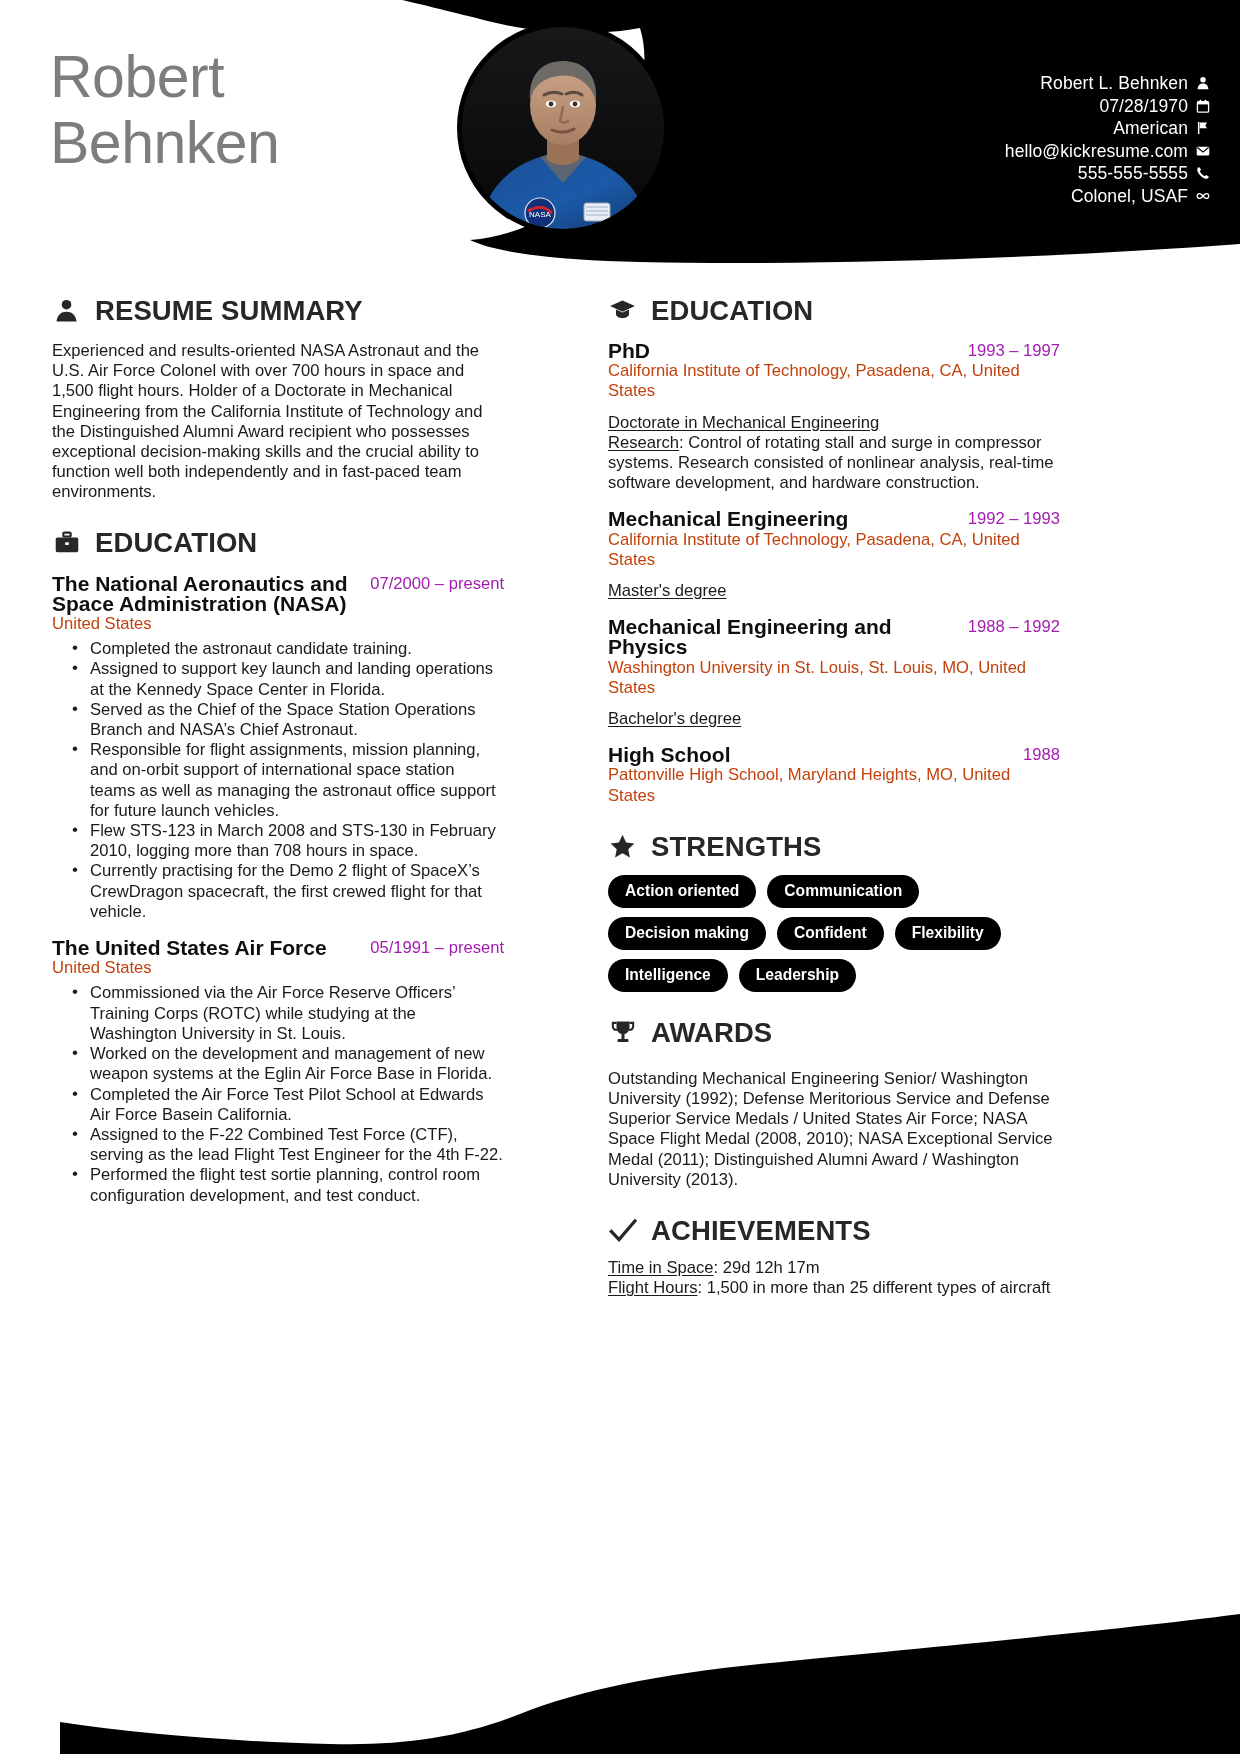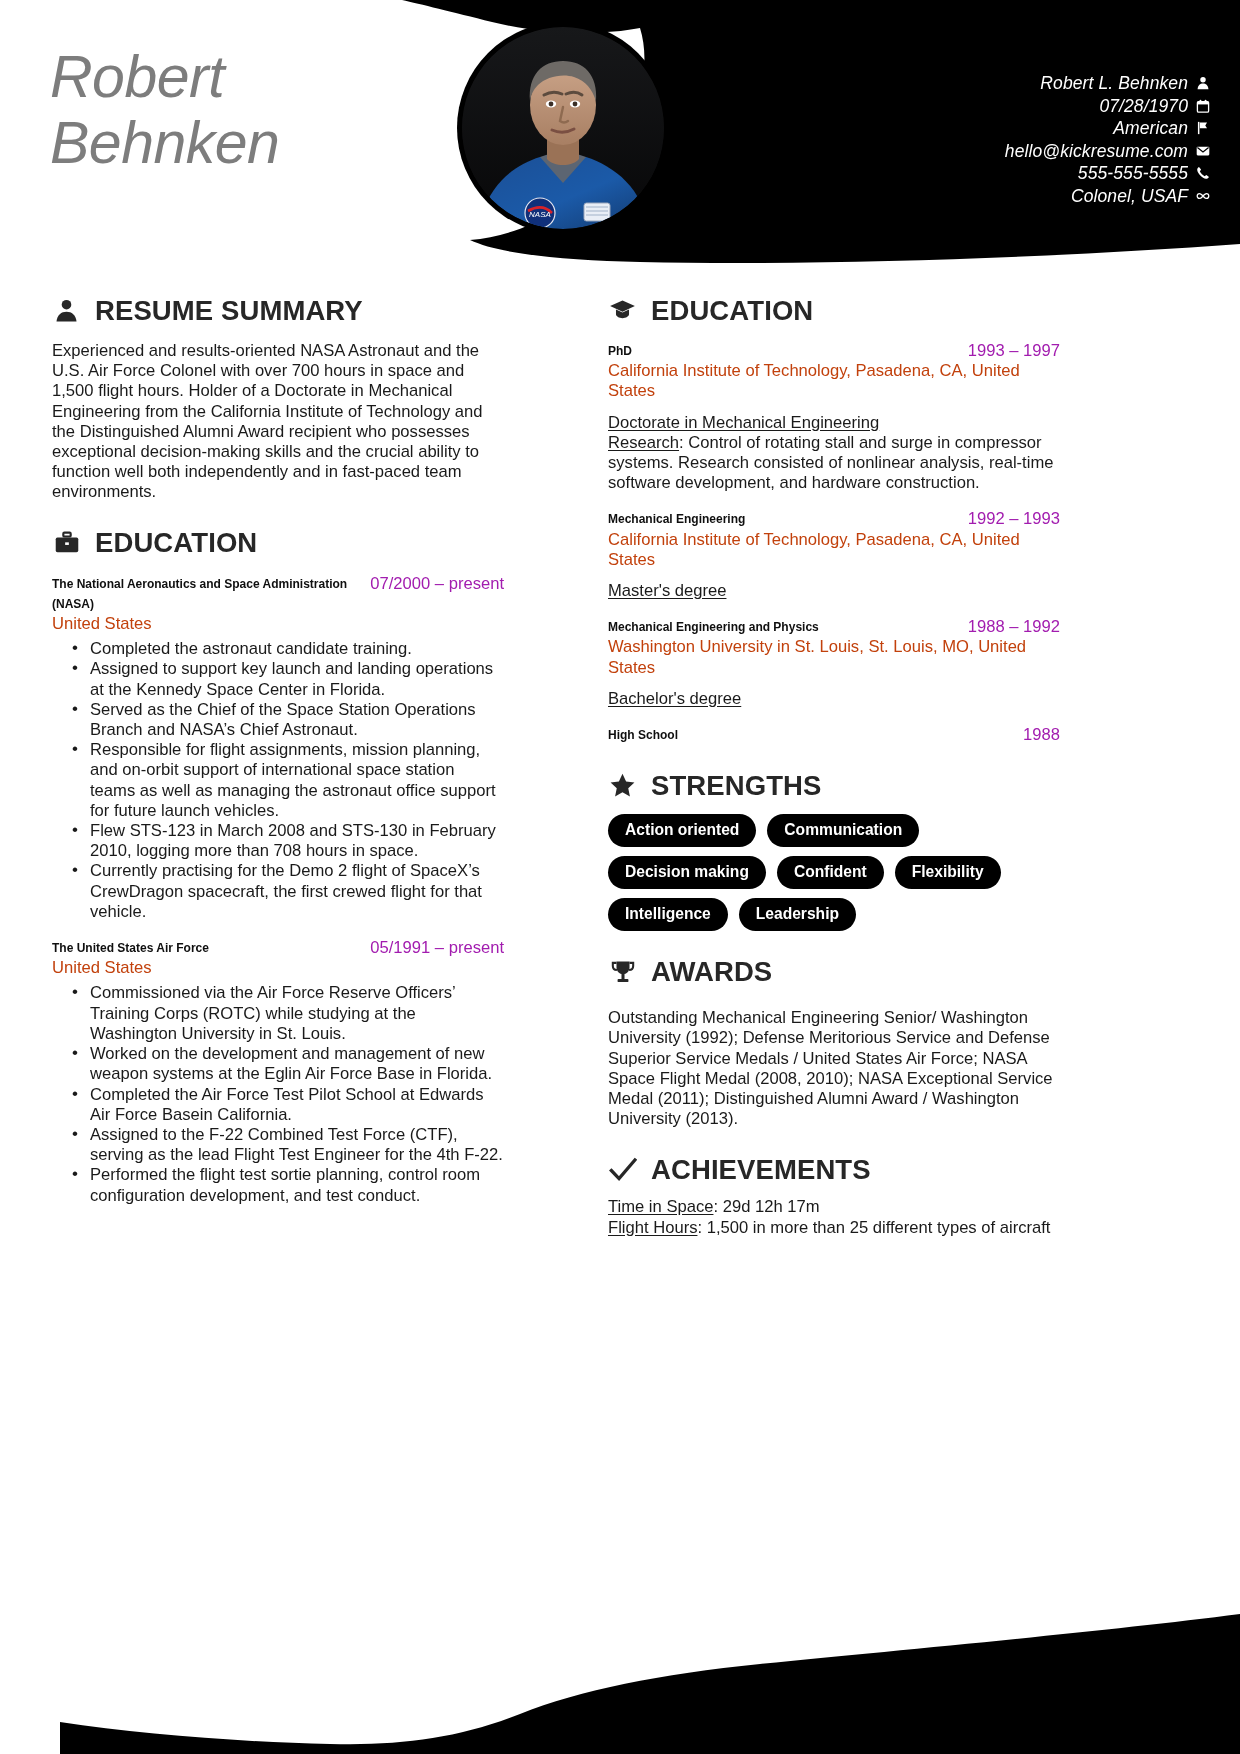--- a/index.html
+++ b/index.html
@@ -19,21 +19,20 @@
     overflow: hidden;
   }
 
   
   .header {
     position: absolute;
     top: 0; left: 0;
     width: 1240px;
     height: 272px;
     overflow: hidden;
-    font-style: italic;
   }
   .header-shape {
     position: absolute;
     top: 0; left: 0;
     width: 1240px;
     height: 272px;
   }
   .header-name {
     position: absolute;
     left: 50px;
@@ -130,21 +129,21 @@
 
   
   .entry { margin-top: 16px; }
   .entry-top {
     display: flex;
     justify-content: space-between;
     align-items: flex-start;
     gap: 10px;
   }
   .entry-title {
-    font-size: 12px;
+    font-size: 21px;
     line-height: 20.2px;
     font-weight: 700;
     color: #0f0f0f;
     flex: 1 1 auto;
   }
   .entry-date {
     font-size: 16.6px;
     line-height: 20.2px;
     font-weight: 400;
     color: #a21caf;
@@ -451,20 +450,21 @@
         <div class="entry-extra">
           <div class="t u">Bachelor's degree</div>
         </div>
       </div>
 
       <div class="entry">
         <div class="entry-top">
           <div class="entry-title">High School</div>
           <div class="entry-date">1988</div>
         </div>
+        <div class="entry-sub">Pattonville High School, Maryland Heights, MO, United States</div>
       </div>
     </div>
 
     <div class="sec-block">
       <div class="sec-head">
         <span class="sh-icon">
           <svg viewBox="0 0 24 24" width="27" height="27">
               <path d="M12 1.6 L15.2 8.5 L22.6 9.4 L17.1 14.4 L18.6 21.8 L12 18.1 L5.4 21.8 L6.9 14.4 L1.4 9.4 L8.8 8.5 Z"></path>
             </svg>
         </span>

